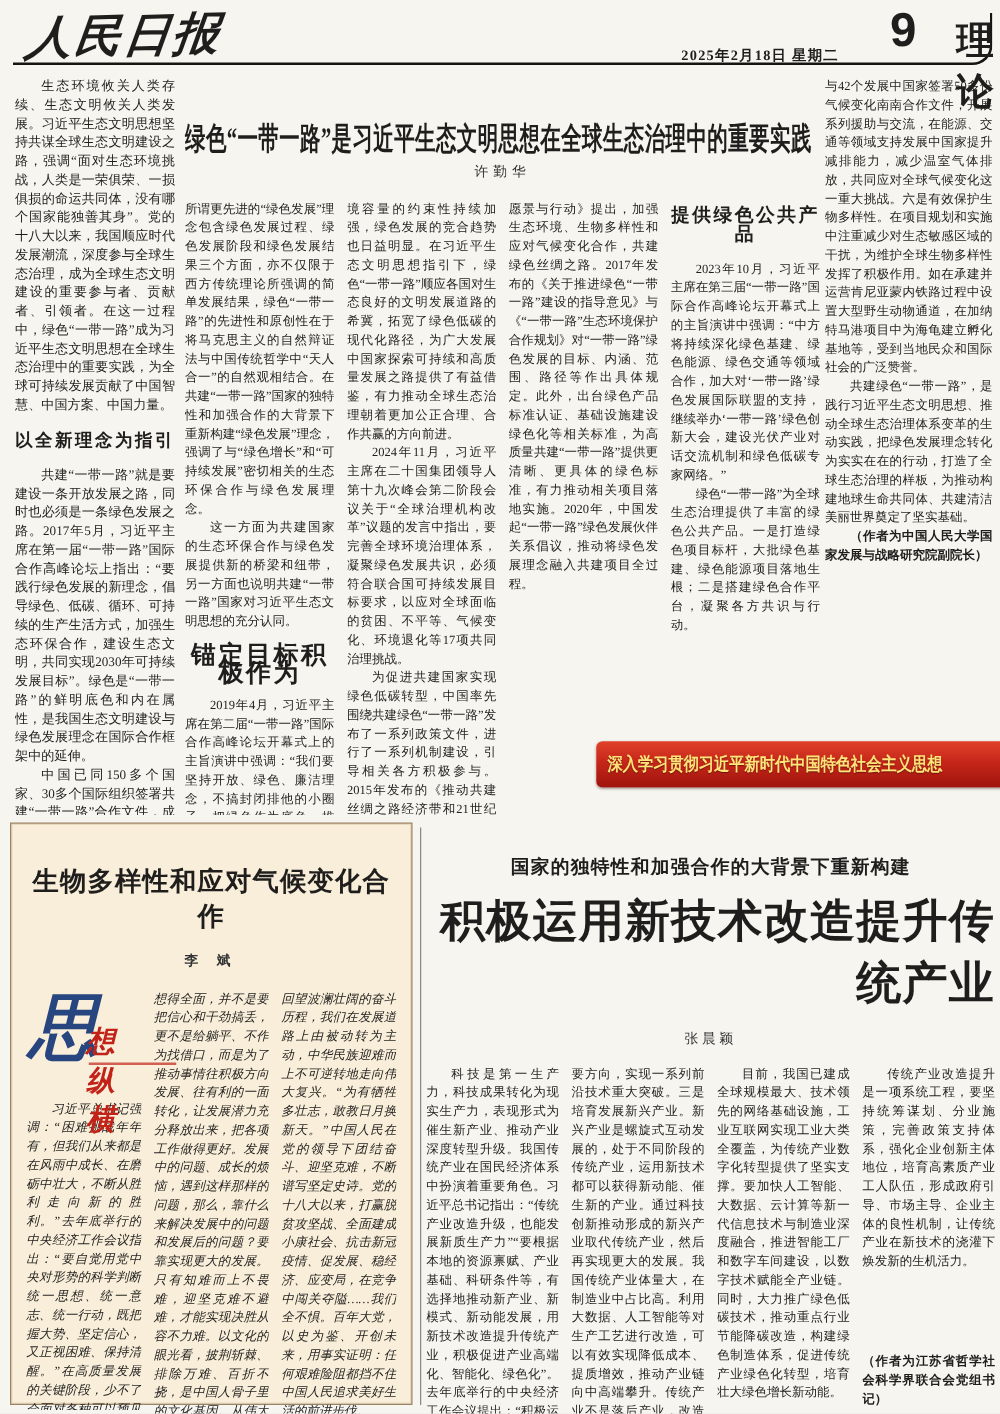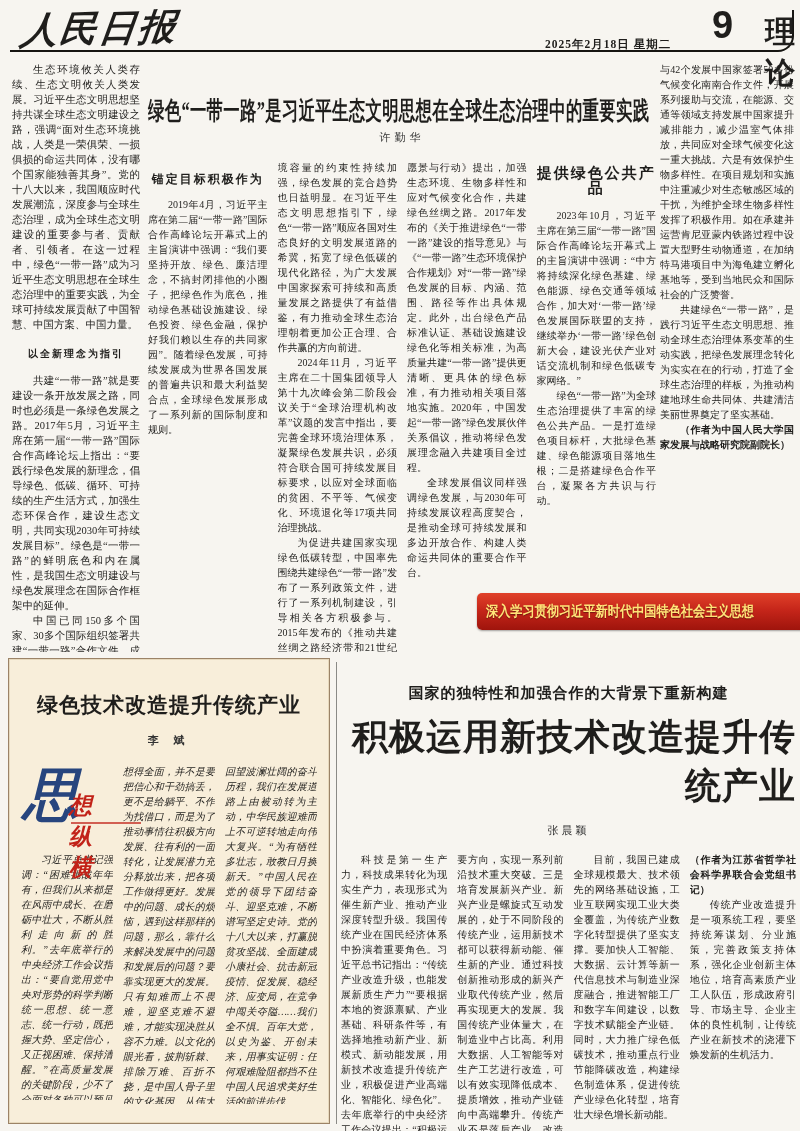--- a/index.html
+++ b/index.html
@@ -58,43 +58,44 @@
 <div class="page">
 
   <div class="abs rule-frame" style="left:10px;top:10px;width:782px;height:40px;"></div>
   <div class="abs masthead" style="left:18px;top:6px;">人民日报</div>
   <div class="abs date-txt" style="left:545px;top:37px;width:160px;text-align:left;">2025年2月18日 星期二</div>
   <div class="abs pagenum" style="left:712px;top:4px;">9</div>
   <div class="abs section-name" style="left:740px;top:12px;">理论</div>
 
   <div class="abs jtext body-m" style="left:12px;top:62px;width:128px;height:590px;">
     <p>生态环境攸关人类存续、生态文明攸关人类发展。习近平生态文明思想坚持共谋全球生态文明建设之路，强调“面对生态环境挑战，人类是一荣俱荣、一损俱损的命运共同体，没有哪个国家能独善其身”。党的十八大以来，我国顺应时代发展潮流，深度参与全球生态治理，成为全球生态文明建设的重要参与者、贡献者、引领者。在这一过程中，绿色“一带一路”成为习近平生态文明思想在全球生态治理中的重要实践，为全球可持续发展贡献了中国智慧、中国方案、中国力量。</p>
-    <p class="sec-h" style="font-size:10px;margin:14px 0 12px;letter-spacing:2px;">以全新理念为指引</p>
+    <p class="sec-h" style="font-size:14px;margin:14px 0 12px;letter-spacing:2px;">以全新理念为指引</p>
     <p>共建“一带一路”就是要建设一条开放发展之路，同时也必须是一条绿色发展之路。2017年5月，习近平主席在第一届“一带一路”国际合作高峰论坛上指出：“要践行绿色发展的新理念，倡导绿色、低碳、循环、可持续的生产生活方式，加强生态环保合作，建设生态文明，共同实现2030年可持续发展目标”。绿色是“一带一路”的鲜明底色和内在属性，是我国生态文明建设与绿色发展理念在国际合作框架中的延伸。</p>
     <p>中国已同150多个国家、30多个国际组织签署共建“一带一路”合作文件，成功举办三届“一带一路”国际合作高峰论坛，成立20多个专业领域多边合作平台。共建“一带一路”国家中不少是全球南方国家，生态环境复杂脆弱，普遍存在加速经济发展、提升工业化水平和国民生活水平与保护生态环境的矛盾。很多国家仍处于工业化相对初级阶段，以高能耗、重污染产业为主的粗放型发展方式加剧了地区环境承载力的恶化，亟须更先进的“绿色发展”理念。</p>
   </div>
 
   <div class="abs" style="left:148px;top:74px;width:508px;height:40px;margin-top:20px;">
     <div class="main-hl">绿色“一带一路”是习近平生态文明思想在全球生态治理中的重要实践</div>
   </div>
   <div class="abs byline" style="left:148px;top:130px;width:508px;letter-spacing:4px;">许勤华</div>
 
   <div class="abs colrow" style="left:148px;top:160px;width:508px;height:492px;">
     <div class="jtext body-s" style="height:492px;">
-      <p class="sec-h" style="font-size:12px;margin:12px 0 10px;letter-spacing:2px;">锚定目标积极作为</p>
+      <p class="noind">所谓更先进的“绿色发展”理念包含绿色发展过程、绿色发展阶段和绿色发展结果三个方面，亦不仅限于西方传统理论所强调的简单发展结果，绿色“一带一路”的先进性和原创性在于将马克思主义的自然辩证法与中国传统哲学中“天人合一”的自然观相结合。在共建“一带一路”国家的独特性和加强合作的大背景下重新构建“绿色发展”理念，强调了与“绿色增长”和“可持续发展”密切相关的生态环保合作与绿色发展理念。</p>
+      <p>这一方面为共建国家的生态环保合作与绿色发展提供新的桥梁和纽带，另一方面也说明共建“一带一路”国家对习近平生态文明思想的充分认同。</p>
+      <p class="sec-h" style="font-size:20px;margin:12px 0 10px;letter-spacing:2px;">锚定目标积极作为</p>
       <p>2019年4月，习近平主席在第二届“一带一路”国际合作高峰论坛开幕式上的主旨演讲中强调：“我们要坚持开放、绿色、廉洁理念，不搞封闭排他的小圈子，把绿色作为底色，推动绿色基础设施建设、绿色投资、绿色金融，保护好我们赖以生存的共同家园”。随着绿色发展，可持续发展成为世界各国发展的普遍共识和最大利益契合点，全球绿色发展形成了一系列新的国际制度和规则。</p>
     </div>
     <div class="jtext body-s" style="height:492px;">
       <p class="noind">境容量的约束性持续加强，绿色发展的竞合趋势也日益明显。在习近平生态文明思想指引下，绿色“一带一路”顺应各国对生态良好的文明发展道路的希冀，拓宽了绿色低碳的现代化路径，为广大发展中国家探索可持续和高质量发展之路提供了有益借鉴，有力推动全球生态治理朝着更加公正合理、合作共赢的方向前进。</p>
       <p>2024年11月，习近平主席在二十国集团领导人第十九次峰会第二阶段会议关于“全球治理机构改革”议题的发言中指出，要完善全球环境治理体系，凝聚绿色发展共识，必须符合联合国可持续发展目标要求，以应对全球面临的贫困、不平等、气候变化、环境退化等17项共同治理挑战。</p>
       <p>为促进共建国家实现绿色低碳转型，中国率先围绕共建绿色“一带一路”发布了一系列政策文件，进行了一系列机制建设，引导相关各方积极参与。2015年发布的《推动共建丝绸之路经济带和21世纪海上丝绸之路的</p>
     </div>
     <div class="jtext body-s" style="height:492px;">
       <p class="noind">愿景与行动》提出，加强生态环境、生物多样性和应对气候变化合作，共建绿色丝绸之路。2017年发布的《关于推进绿色“一带一路”建设的指导意见》与《“一带一路”生态环境保护合作规划》对“一带一路”绿色发展的目标、内涵、范围、路径等作出具体规定。此外，出台绿色产品标准认证、基础设施建设绿色化等相关标准，为高质量共建“一带一路”提供更清晰、更具体的绿色标准，有力推动相关项目落地实施。2020年，中国发起“一带一路”绿色发展伙伴关系倡议，推动将绿色发展理念融入共建项目全过程。</p>
-      <p>全球发展倡议同样强调绿色发展，与2030年可持续发展议程高度契合，是推动全球可持续发展和多边开放合作、构建人类命运共同体的重要合作平台。</p>
     </div>
     <div class="jtext body-s" style="height:424px;">
       <p class="sec-h" style="font-size:15px;margin:6px 0 12px;letter-spacing:2px;">提供绿色公共产品</p>
       <p>2023年10月，习近平主席在第三届“一带一路”国际合作高峰论坛开幕式上的主旨演讲中强调：“中方将持续深化绿色基建、绿色能源、绿色交通等领域合作，加大对‘一带一路’绿色发展国际联盟的支持，继续举办‘一带一路’绿色创新大会，建设光伏产业对话交流机制和绿色低碳专家网络。”</p>
       <p>绿色“一带一路”为全球生态治理提供了丰富的绿色公共产品。一是打造绿色项目标杆，大批绿色基建、绿色能源项目落地生根；二是搭建绿色合作平台，凝聚各方共识与行动。</p>
     </div>
   </div>
 
   <div class="abs jtext body-s" style="left:660px;top:62px;width:134px;height:528px;">
     <p class="noind">与42个发展中国家签署50多份气候变化南南合作文件，开展系列援助与交流，在能源、交通等领域支持发展中国家提升减排能力，减少温室气体排放，共同应对全球气候变化这一重大挑战。六是有效保护生物多样性。在项目规划和实施中注重减少对生态敏感区域的干扰，为维护全球生物多样性发挥了积极作用。如在承建并运营肯尼亚蒙内铁路过程中设置大型野生动物通道，在加纳特马港项目中为海龟建立孵化基地等，受到当地民众和国际社会的广泛赞誉。</p>
@@ -103,21 +104,21 @@
   </div>
 
   <div class="abs banner" style="left:477px;top:593px;width:316px;height:37px;">
     <div class="banner-text">深入学习贯彻习近平新时代中国特色社会主义思想</div>
 
   </div>
 
   <div class="abs vdiv" style="left:336px;top:662px;height:462px;width:0;"></div>
 
   <div class="abs cream-box" style="left:8px;top:658px;width:322px;height:466px;box-sizing:border-box;padding:10px 12px;">
-    <div class="box-hl" style="margin-top:22px;">绿色技术改造提升传统产业</div>
+    <div class="box-hl" style="margin-top:22px;">生物多样性和应对气候变化合作</div>
     <div class="byline" style="margin:14px 0 16px;letter-spacing:6px;font-weight:bold;">李 斌</div>
     <div class="colrow" style="height:340px;">
       <div>
         <div class="sx-logo">
           <span class="sx-si">思</span>
           <span class="sx-rest">想纵横</span>
           <span class="sx-line"></span>
         </div>
         <div class="jtext body-s kai" style="height:248px;">
           <p>习近平总书记强调：“困难挑战年年有，但我们从来都是在风雨中成长、在磨砺中壮大，不断从胜利走向新的胜利。”去年底举行的中央经济工作会议指出：“要自觉用党中央对形势的科学判断统一思想、统一意志、统一行动，既把握大势、坚定信心，又正视困难、保持清醒。”在高质量发展的关键阶段，少不了会面对各种可以预见或难以预见的困难和挑战，对于发展路上的“拦路虎”和“绊脚石”，要用辩证的眼光全面看，既看到不利的一面，也看到有利的一面。</p>
@@ -140,25 +141,25 @@
       <div class="jtext body-s" style="height:342px;">
         <p>科技是第一生产力，科技成果转化为现实生产力，表现形式为催生新产业、推动产业深度转型升级。我国传统产业在国民经济体系中扮演着重要角色。习近平总书记指出：“传统产业改造升级，也能发展新质生产力”“要根据本地的资源禀赋、产业基础、科研条件等，有选择地推动新产业、新模式、新动能发展，用新技术改造提升传统产业，积极促进产业高端化、智能化、绿色化”。去年底举行的中央经济工作会议提出：“积极运用数字技术、绿色技术改造提升传统产业”。深入学习贯彻习近平总书记重要讲话和中央经济工作会议精神，要正确处理发展新质生产力与改造提升传统产业的关系。</p>
       </div>
       <div class="jtext body-s" style="height:342px;">
         <p class="noind">要方向，实现一系列前沿技术重大突破。三是培育发展新兴产业。新兴产业是螺旋式互动发展的，处于不同阶段的传统产业，运用新技术都可以获得新动能、催生新的产业。通过科技创新推动形成的新兴产业取代传统产业，然后再实现更大的发展。我国传统产业体量大，在制造业中占比高。利用大数据、人工智能等对生产工艺进行改造，可以有效实现降低成本、提质增效，推动产业链向中高端攀升。传统产业不是落后产业，改造提升后同样可以形成新质生产力。</p>
       </div>
       <div class="jtext body-s" style="height:342px;">
         <p>目前，我国已建成全球规模最大、技术领先的网络基础设施，工业互联网实现工业大类全覆盖，为传统产业数字化转型提供了坚实支撑。要加快人工智能、大数据、云计算等新一代信息技术与制造业深度融合，推进智能工厂和数字车间建设，以数字技术赋能全产业链。同时，大力推广绿色低碳技术，推动重点行业节能降碳改造，构建绿色制造体系，促进传统产业绿色化转型，培育壮大绿色增长新动能。</p>
       </div>
       <div>
+        <div class="jtext body-s" style="height:230px;">
+          <p>传统产业改造提升是一项系统工程，要坚持统筹谋划、分业施策，完善政策支持体系，强化企业创新主体地位，培育高素质产业工人队伍，形成政府引导、市场主导、企业主体的良性机制，让传统产业在新技术的浇灌下焕发新的生机活力。</p>
+        </div>
         <div class="jtext body-s attr" style="height:45px;">
           <p class="noind">（作者为江苏省哲学社会科学界联合会党组书记）</p>
-        </div>
-        <div class="jtext body-s" style="height:230px;">
-          <p>传统产业改造提升是一项系统工程，要坚持统筹谋划、分业施策，完善政策支持体系，强化企业创新主体地位，培育高素质产业工人队伍，形成政府引导、市场主导、企业主体的良性机制，让传统产业在新技术的浇灌下焕发新的生机活力。</p>
         </div>
         <div class="zt">
           <span class="zt-slash" style="left:0;top:2px;"></span>
           <span class="zt-slash" style="right:0;top:2px;"></span>
           <span class="zt-pinyin">ZHUAN TI SHEN SI</span>
           <span class="zt-chars"><span class="zt-red">专</span><span class="zt-blue">题深思</span></span>
         </div>
       </div>
     </div>
   </div>

